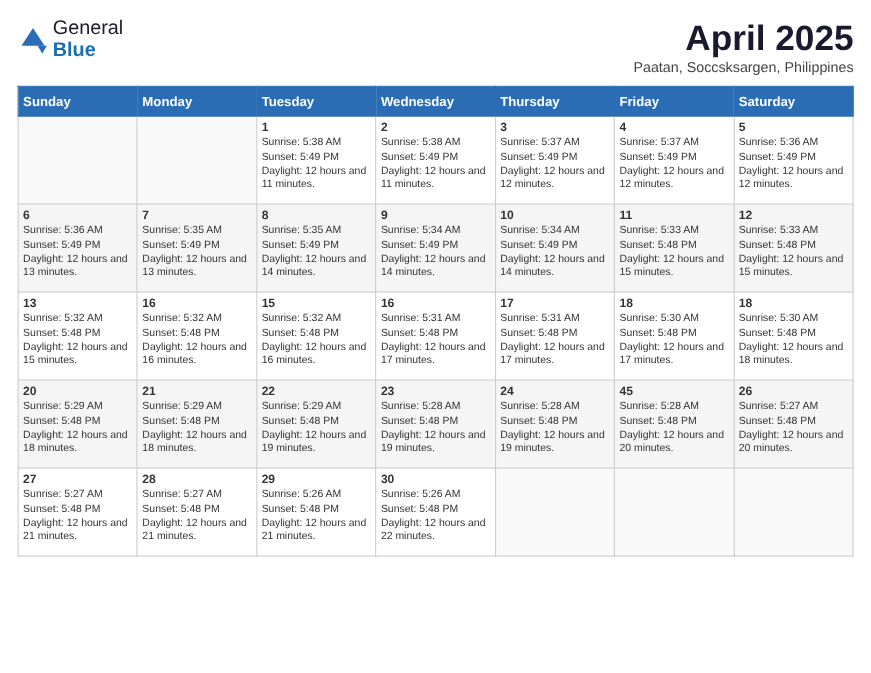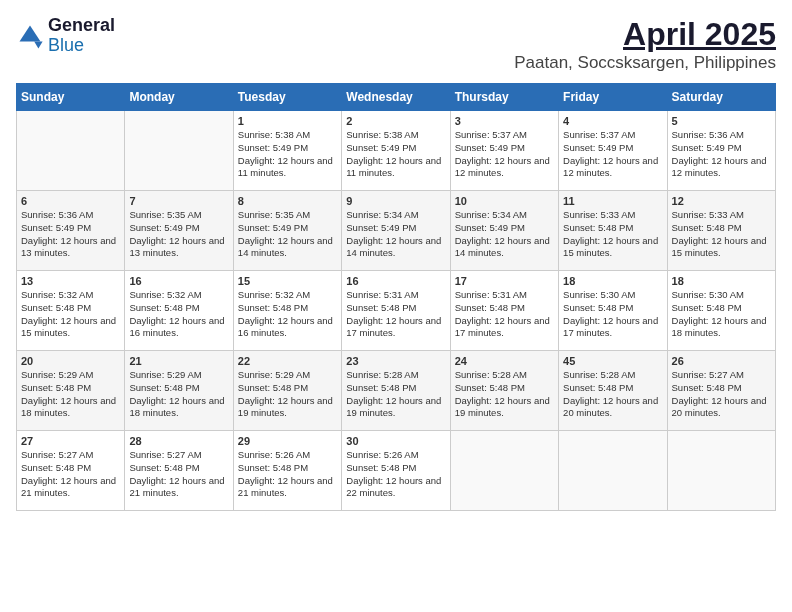--- a/index.html
+++ b/index.html
@@ -21,43 +21,42 @@
       align-items: center;
       gap: 4px;
     }
     .logo-text {
       display: flex;
       flex-direction: column;
       line-height: 1.1;
     }
     .logo-general {
       font-size: 18px;
-      font-weight: bold;
+      font-weight: normal;
       color: #1a1a2e;
     }
     .logo-blue {
       font-size: 18px;
-      font-weight: normal;
+      font-weight: bold;
       color: #1a6faf;
     }
     .logo-icon {
       width: 28px;
       height: 28px;
     }
     .title-block {
       text-align: right;
     }
     .month-title {
       font-size: 32px;
       font-weight: bold;
       color: #1a1a2e;
-      text-decoration: underline;
     }
     .subtitle {
-      font-size: 17px;
+      font-size: 13px;
       color: #444;
     }
     table {
       width: 100%;
       border-collapse: collapse;
       table-layout: fixed;
     }
     thead th {
       background-color: #2a6db5;
       color: #fff;

